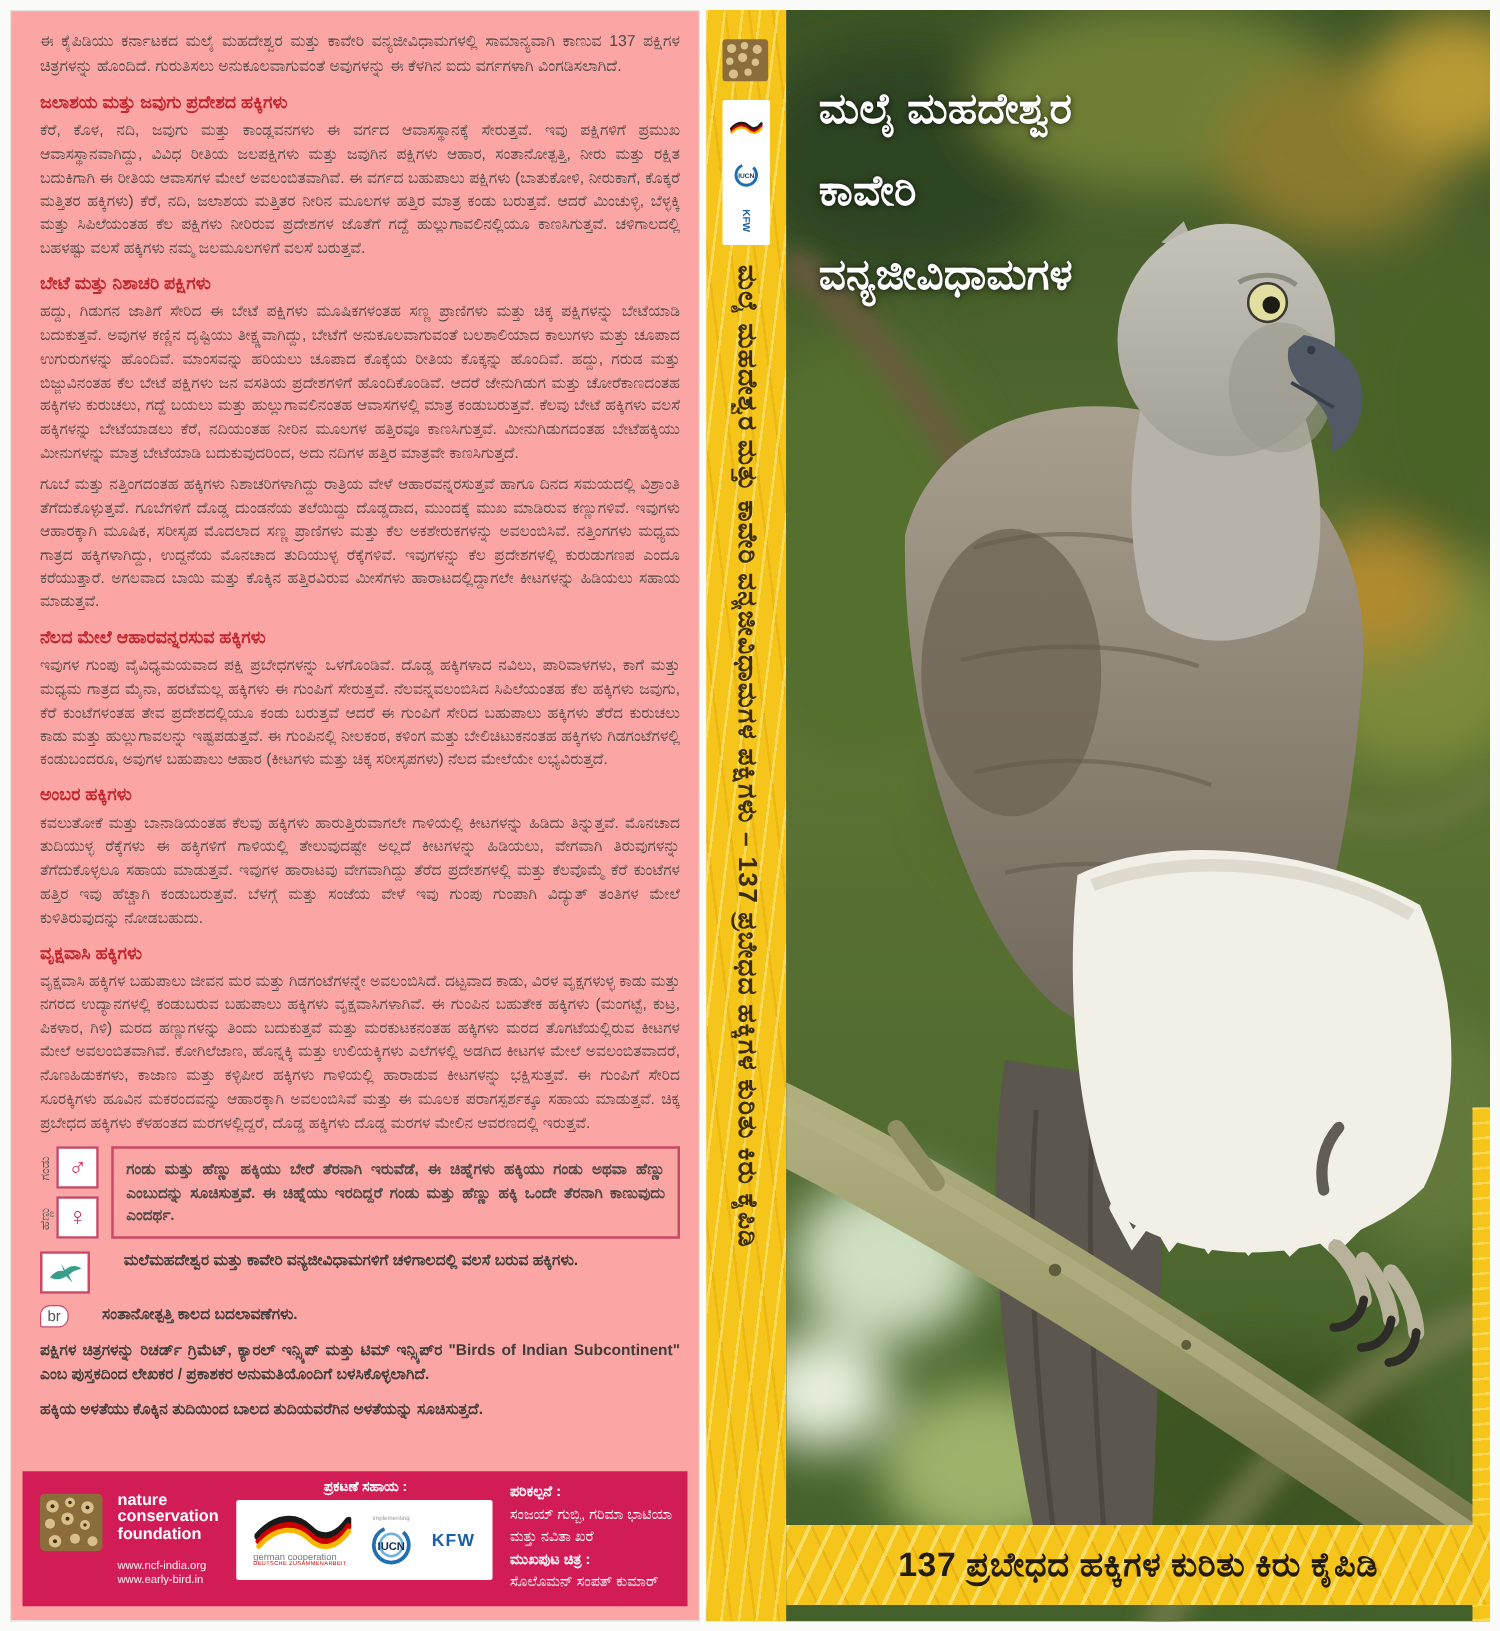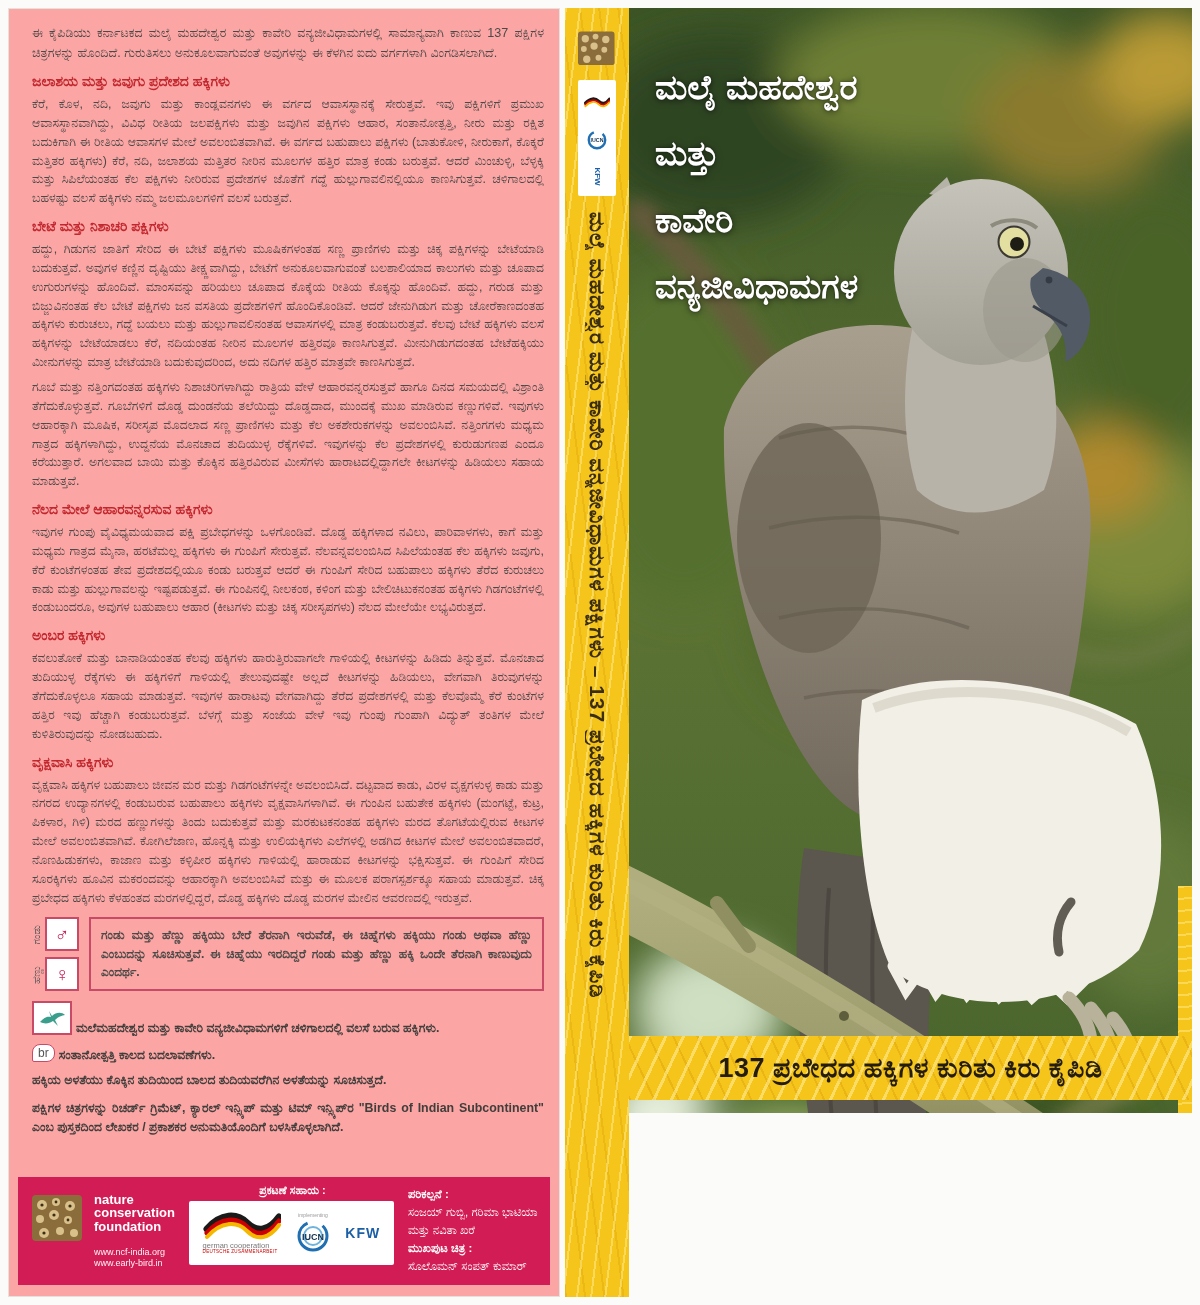--- a/index.html
+++ b/index.html
@@ -15,21 +15,21 @@
 
   
   .legend{margin-top:10px;}
   .sex-row{display:flex;align-items:stretch;gap:10px;margin-bottom:10px;}
   .sex-icons{display:flex;flex-direction:column;justify-content:space-between;gap:6px;}
   .sex-item{display:flex;align-items:center;gap:3px;}
   .vlabel{writing-mode:vertical-rl;transform:rotate(180deg);font-size:10px;color:#555;line-height:1;}
   .sym-box{width:30px;height:30px;border:2px solid #c84a66;display:flex;align-items:center;justify-content:center;
     color:#c2285a;font-size:20px;font-weight:bold;background:#fff;}
   .sex-note{flex:1;border:2px solid #c84a66;padding:7px 10px;font-size:12.2px;line-height:1.5;color:#4b4a46;text-align:justify;font-weight:bold;}
-  .legend-row{display:flex;align-items:flex-end;gap:4px;margin:9px 0;}
+  .legend-row{display:flex;align-items:flex-start;gap:27px;margin:9px 0;}
   .bird-box{width:36px;height:30px;border:2px solid #c84a66;background:#fff;display:flex;align-items:center;justify-content:center;flex:none;}
   .legend-txt{font-size:12.4px;color:#3f3e3a;font-weight:bold;}
   .br-badge{flex:none;border:1.6px solid #c84a66;border-radius:8px 8px 8px 2px;color:#555;font-size:12px;
     padding:1px 5px;background:#fff;font-weight:normal;}
   .note-bold{font-size:12.4px;color:#3f3e3a;font-weight:bold;line-height:1.5;margin:9px 0 0 0;text-align:justify;}
 
   
   .footer-band{position:absolute;left:10px;right:10px;bottom:12px;height:108px;background:#d21c55;
     display:flex;align-items:center;gap:14px;padding:8px 12px;box-sizing:border-box;}
   .ncf-block{display:flex;align-items:flex-start;gap:8px;flex:none;}
@@ -56,21 +56,21 @@
       repeating-linear-gradient(83deg,rgba(210,150,0,.28) 0 2px,rgba(0,0,0,0) 2px 19px),
       #f6c51c;
     display:flex;flex-direction:column;align-items:center;}
   .spine-text{writing-mode:vertical-rl;font-size:21px;font-weight:bold;color:#3a2d10;margin-top:16px;
     letter-spacing:1px;max-height:960px;overflow:hidden;}
   .spine-logo{margin-top:22px;}
   .spine-white-box{margin-top:12px;background:#fff;border-radius:2px;width:38px;height:108px;
     display:flex;flex-direction:column;align-items:center;justify-content:space-around;padding:4px 0;}
 
   
-  .front-cover{position:absolute;left:629px;top:8px;width:563px;height:1105px;overflow:hidden;background:#44582b;}
+  .front-cover{position:absolute;left:629px;top:8px;width:563px;height:1289px;overflow:hidden;background:#44582b;}
   .cover-photo{position:absolute;inset:0;}
   .cover-title{position:absolute;left:26px;top:46px;color:#fff;font-weight:bold;font-size:34px;line-height:1.95;
     text-shadow:0 1px 7px rgba(0,0,0,.6),0 0 2px rgba(0,0,0,.5);}
   .cover-title div{white-space:nowrap;}
   .right-edge-strip{position:absolute;right:0;top:878px;bottom:0;width:14px;
     background:repeating-linear-gradient(175deg,rgba(255,235,140,.5) 0 2px,rgba(0,0,0,0) 2px 12px),#f6c51c;}
   .bottom-strip{position:absolute;left:0;right:0;bottom:13px;height:64px;
     background:
       repeating-linear-gradient(115deg,rgba(255,240,160,.55) 0 3px,rgba(0,0,0,0) 3px 16px),
       repeating-linear-gradient(65deg,rgba(205,145,0,.30) 0 2px,rgba(0,0,0,0) 2px 22px),
@@ -125,22 +125,22 @@
             </svg>
           </span>
           <span class="legend-txt">ಮಲೆಮಹದೇಶ್ವರ ಮತ್ತು ಕಾವೇರಿ ವನ್ಯಜೀವಿಧಾಮಗಳಿಗೆ ಚಳಿಗಾಲದಲ್ಲಿ ವಲಸೆ ಬರುವ ಹಕ್ಕಿಗಳು.</span>
         </div>
 
         <div class="legend-row">
           <span class="br-badge">br</span>
           <span class="legend-txt">ಸಂತಾನೋತ್ಪತ್ತಿ ಕಾಲದ ಬದಲಾವಣೆಗಳು.</span>
         </div>
 
+        <p class="note-bold">ಪಕ್ಷಿಗಳ ಚಿತ್ರಗಳನ್ನು ರಿಚರ್ಡ್ ಗ್ರಿಮೆಟ್, ಕ್ಯಾರಲ್ ಇನ್ಸ್ಕಿಪ್ ಮತ್ತು ಟಿಮ್ ಇನ್ಸ್ಕಿಪ್‌ರ "Birds of Indian Subcontinent" ಎಂಬ ಪುಸ್ತಕದಿಂದ ಲೇಖಕರ / ಪ್ರಕಾಶಕರ ಅನುಮತಿಯೊಂದಿಗೆ ಬಳಸಿಕೊಳ್ಳಲಾಗಿದೆ.</p>
         <p class="note-bold">ಹಕ್ಕಿಯ ಅಳತೆಯು ಕೊಕ್ಕಿನ ತುದಿಯಿಂದ ಬಾಲದ ತುದಿಯವರೆಗಿನ ಅಳತೆಯನ್ನು ಸೂಚಿಸುತ್ತದೆ.</p>
-        <p class="note-bold">ಪಕ್ಷಿಗಳ ಚಿತ್ರಗಳನ್ನು ರಿಚರ್ಡ್ ಗ್ರಿಮೆಟ್, ಕ್ಯಾರಲ್ ಇನ್ಸ್ಕಿಪ್ ಮತ್ತು ಟಿಮ್ ಇನ್ಸ್ಕಿಪ್‌ರ "Birds of Indian Subcontinent" ಎಂಬ ಪುಸ್ತಕದಿಂದ ಲೇಖಕರ / ಪ್ರಕಾಶಕರ ಅನುಮತಿಯೊಂದಿಗೆ ಬಳಸಿಕೊಳ್ಳಲಾಗಿದೆ.</p>
       </div>
     </div>
 
     <div class="footer-band">
       <div class="ncf-block">
         <svg width="56" height="52" viewBox="0 0 56 52">
           <rect x="2" y="2" width="50" height="46" rx="4" fill="#8a6d3b"></rect>
           <g fill="#d9c08a">
             <circle cx="12" cy="12" r="5"></circle>
               <circle cx="26" cy="9" r="4"></circle>
@@ -336,21 +336,20 @@
         <path d="M484,1010 C496,1024 503,1040 504,1058" stroke="#b8b29a" stroke-width="13" fill="none" stroke-linecap="round"></path>
         <path d="M462,1032 C460,1046 450,1054 438,1054" stroke="#2e2c26" stroke-width="7" fill="none" stroke-linecap="round"></path>
         <path d="M484,1048 C482,1062 472,1070 460,1070" stroke="#2e2c26" stroke-width="7" fill="none" stroke-linecap="round"></path>
         <path d="M504,1058 C503,1072 494,1081 482,1082" stroke="#2e2c26" stroke-width="7" fill="none" stroke-linecap="round"></path>
         <path d="M430,944 C426,926 430,908 442,894" stroke="#3d3830" stroke-width="9" fill="none" stroke-linecap="round" opacity="0.8"></path>
       </g>
     </svg>
 
     <div class="cover-title">
       <div>ಮಲೈ ಮಹದೇಶ್ವರ</div>
-      <div>ಮತ್ತು</div>
       <div>ಕಾವೇರಿ</div>
       <div>ವನ್ಯಜೀವಿಧಾಮಗಳ</div>
     </div>
 
     <div class="right-edge-strip"></div>
 
     <div class="bottom-strip">
       <span class="bottom-strip-text">137 ಪ್ರಬೇಧದ ಹಕ್ಕಿಗಳ ಕುರಿತು ಕಿರು ಕೈಪಿಡಿ</span>
     </div>
   </div>

